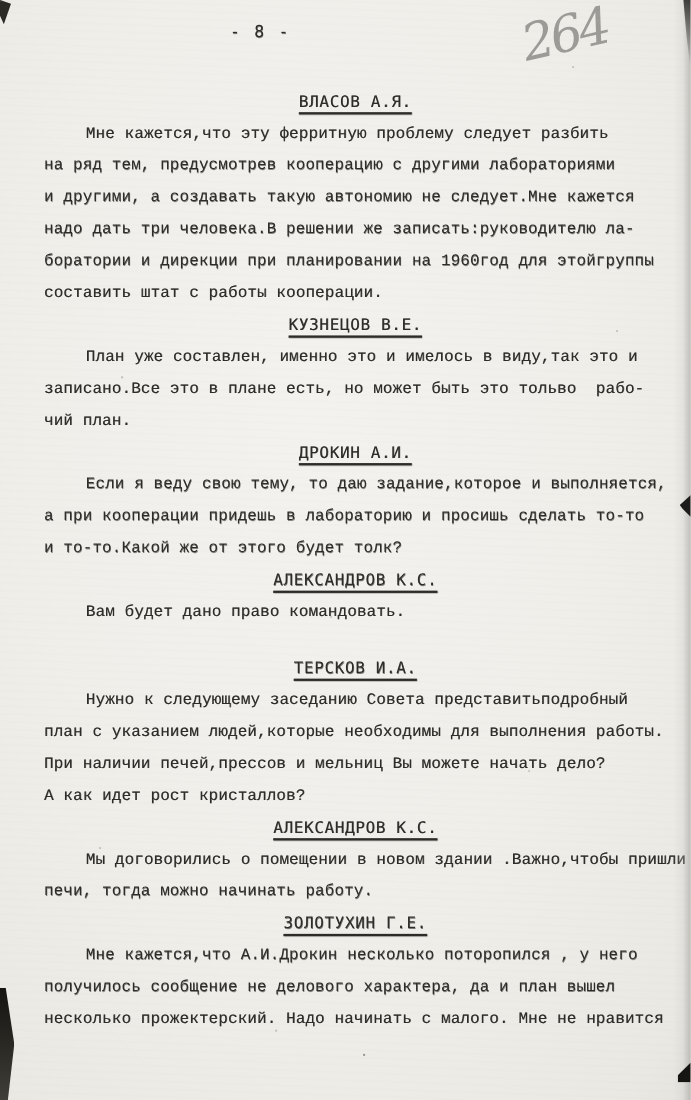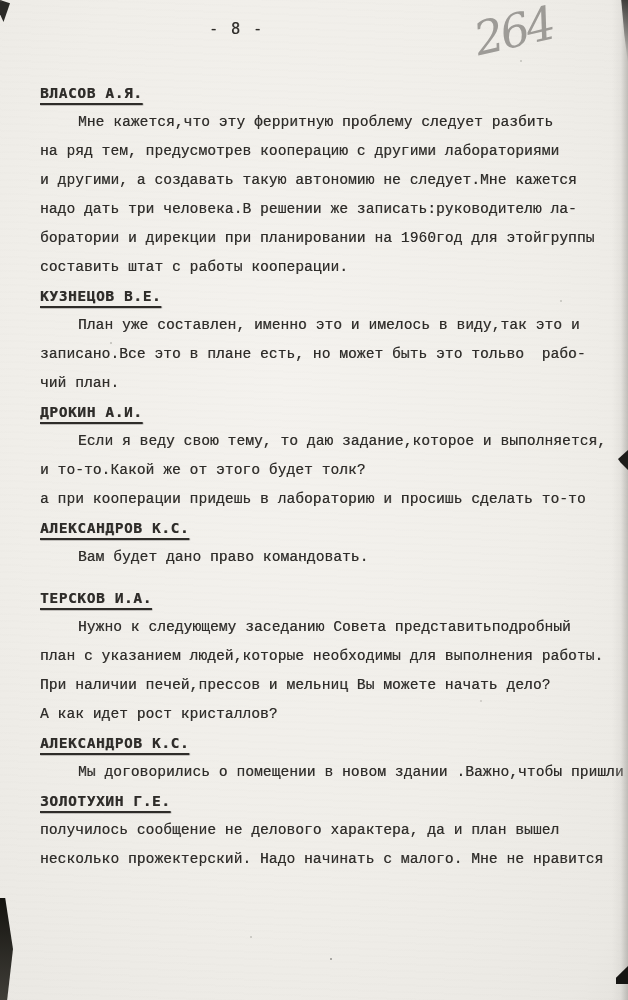--- a/index.html
+++ b/index.html
@@ -25,36 +25,37 @@
     text-shadow:0.4px 0.4px 0.2px rgba(46,44,41,.55);
   }
   .folio {
     position:absolute; top:8px; left:474px;
     font-family:"DejaVu Serif", serif; font-style:italic;
     font-size:46px; line-height:1; color:#8f8d89;
     transform:rotate(-13deg); letter-spacing:-3px; opacity:.85;
   }
   .content { position:absolute; top:79px; left:40px; width:566px; }
   .speaker {
-    margin:0; font-size:14.5px; font-weight:bold; line-height:29px;
+    margin:0; font-size:14.5px; font-weight:normal; line-height:29px;
     letter-spacing:.6px;
     text-decoration:underline;
     text-decoration-thickness:1.5px;
     text-underline-offset:5px;
     text-shadow:0.4px 0.4px 0.2px rgba(46,44,41,.6);
+    text-align:center;
   }
   .speech { margin:0; }
   .line {
     display:block; white-space:pre; font-size:14.5px; line-height:29px;
     letter-spacing:.1px;
     text-shadow:0.4px 0.4px 0.2px rgba(46,44,41,.55);
     font-family:Liberation Mono, monospace;
   }
   .line.first { text-indent:38px; }
-  .section.extra-gap { margin-top:12px; }
+  .section.extra-gap { margin-top:22px; }
 
   
   .edge-band {
     position:absolute; top:0; right:0; width:16px; height:100%;
     background:linear-gradient(to left, rgba(146,144,140,.5), rgba(205,203,199,.3) 45%, rgba(240,238,233,0));
   }
   .corner-top-right {
     position:absolute; top:0; right:0; width:9px; height:64px;
     background:linear-gradient(to bottom, rgba(38,36,34,.85), rgba(38,36,34,.15) 80%, rgba(38,36,34,0));
     clip-path:polygon(25% 0, 100% 0, 100% 100%, 60% 55%);
@@ -122,22 +123,22 @@
         <span class="line first">План уже составлен, именно это и имелось в виду,так это и</span>
         <span class="line">записано.Все это в плане есть, но может быть это тольво  рабо-</span>
         <span class="line">чий план.</span>
       </p>
     </div>
 
     <div class="section">
       <h2 class="speaker">ДРОКИН А.И.</h2>
       <p class="speech">
         <span class="line first">Если я веду свою тему, то даю задание,которое и выполняется,</span>
+        <span class="line">а при кооперации придешь в лабораторию и просишь сделать то-то</span>
         <span class="line">и то-то.Какой же от этого будет толк?</span>
-        <span class="line">а при кооперации придешь в лабораторию и просишь сделать то-то</span>
       </p>
     </div>
 
     <div class="section">
       <h2 class="speaker">АЛЕКСАНДРОВ К.С.</h2>
       <p class="speech">
         <span class="line first">Вам будет дано право командовать.</span>
       </p>
     </div>
 
@@ -148,26 +149,28 @@
         <span class="line">план с указанием людей,которые необходимы для выполнения работы.</span>
         <span class="line">При наличии печей,прессов и мельниц Вы можете начать дело?</span>
         <span class="line">А как идет рост кристаллов?</span>
       </p>
     </div>
 
     <div class="section">
       <h2 class="speaker">АЛЕКСАНДРОВ К.С.</h2>
       <p class="speech">
         <span class="line first">Мы договорились о помещении в новом здании .Важно,чтобы пришли</span>
+        <span class="line">печи, тогда можно начинать работу.</span>
       </p>
     </div>
 
     <div class="section">
       <h2 class="speaker">ЗОЛОТУХИН Г.Е.</h2>
       <p class="speech">
+        <span class="line first">Мне кажется,что А.И.Дрокин несколько поторопился , у него</span>
         <span class="line">получилось сообщение не делового характера, да и план вышел</span>
         <span class="line">несколько прожектерский. Надо начинать с малого. Мне не нравится</span>
       </p>
     </div>
 
   </div>
 
   <div class="edge-band"></div>
   <div class="corner-top-right"></div>
   <div class="mark-right-mid"></div>

